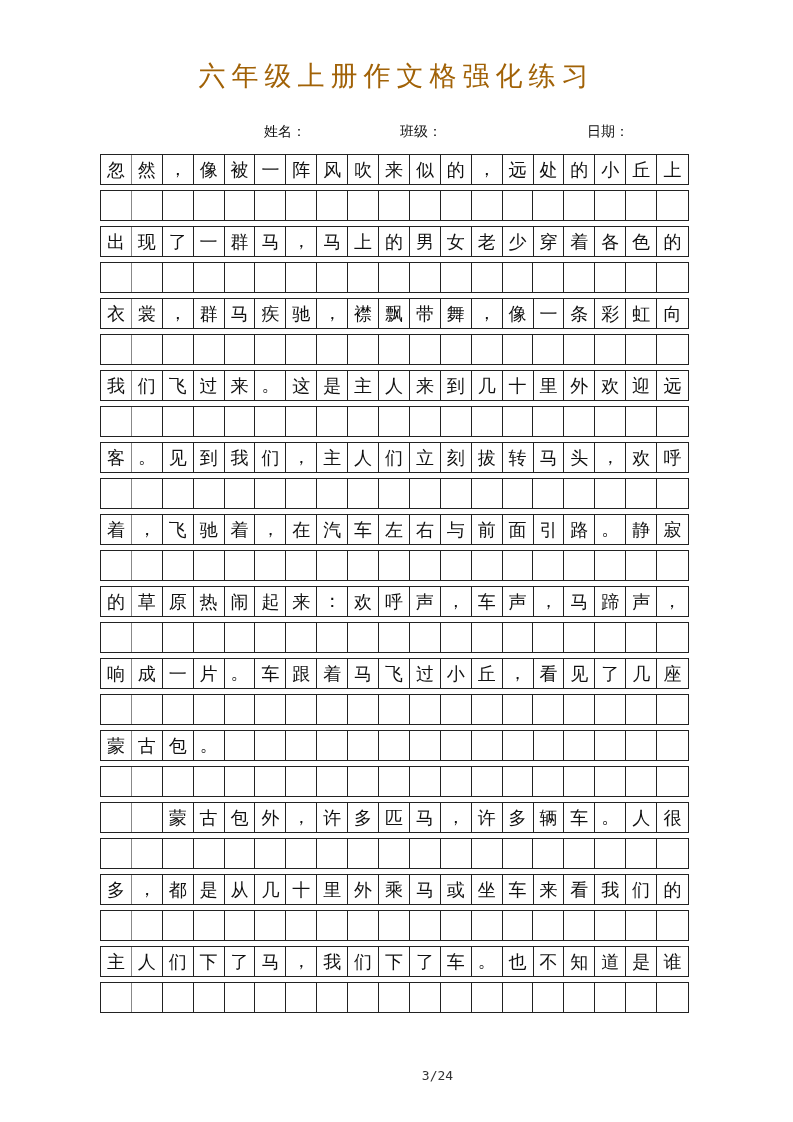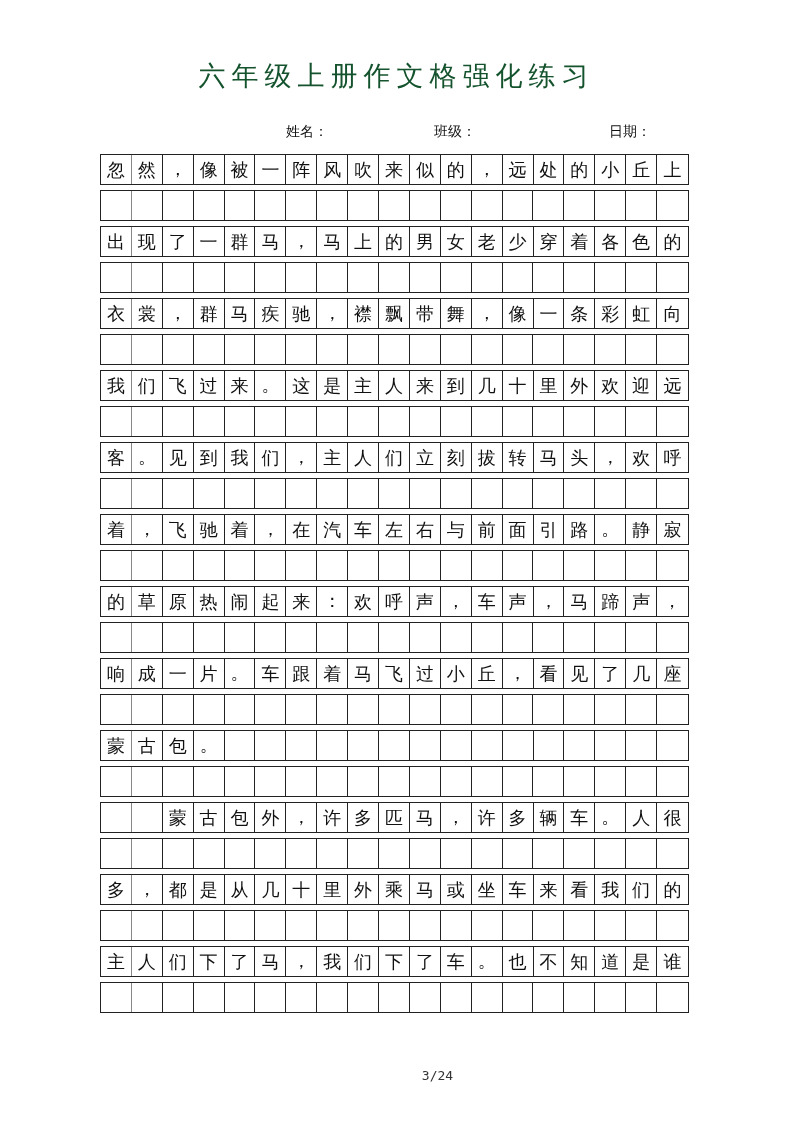--- a/index.html
+++ b/index.html
@@ -1,38 +1,38 @@
 <!DOCTYPE html>
 <html><head>
 <meta charset="utf-8">
 <style>
   html, body { margin:0; padding:0; background:#ffffff; }
   body { width:793px; height:1122px; position:relative; overflow:hidden;
          font-family: "DejaVu Serif", "Liberation Serif", serif; color:#111; }
   .title { position:absolute; top:58px; left:0; width:793px; text-align:center;
-           font-size:27px; letter-spacing:6px; color:#14532d;font-family:Liberation Mono, monospace; }
-  .info { position:absolute; top:123px; font-size:14px; font-family:"DejaVu Sans", sans-serif; color:#111;margin-left:22px; }
+           font-size:27px; letter-spacing:6px; color:#a16207;font-family:Liberation Mono, monospace; }
+  .info { position:absolute; top:123px; font-size:14px; font-family:"DejaVu Sans", sans-serif; color:#111; }
   .grid { position:absolute; left:100px; top:154px; width:589px; }
   .row { display:flex; height:31px; margin-bottom:5px; border:1px solid #222; box-sizing:border-box; }
   .cell { width:31px; height:29px; box-sizing:border-box; border-right:1px solid #222;
           display:flex; align-items:center; justify-content:center;
           font-size:18px; color:#111; font-family:"DejaVu Serif", serif; }
   .cell:last-child { border-right:none; }
   .cell.first { border-right:1px solid #888; }
   .cell.punct { justify-content:flex-start; align-items:flex-end; padding:0 0 3px 6px; }
   .footer { position:absolute; top:1068px; left:0; width:793px; text-align:center;
             font-size:13px; font-family:"DejaVu Sans Mono", monospace; color:#333;margin-left:41px; }
 </style>
 </head>
 <body>
 
 <div class="title">六年级上册作文格强化练习</div>
 
 <div class="info" style="left:264px;">姓名：</div>
-<div class="info" style="left:412px;">班级：</div>
+<div class="info" style="left:400px;">班级：</div>
 <div class="info" style="left:587px;">日期：</div>
 
 <div class="grid" id="grid">
     <div class="row">
       <div class="cell first">忽</div>
       <div class="cell">然</div>
       <div class="cell punct">，</div>
       <div class="cell">像</div>
       <div class="cell">被</div>
       <div class="cell">一</div>

